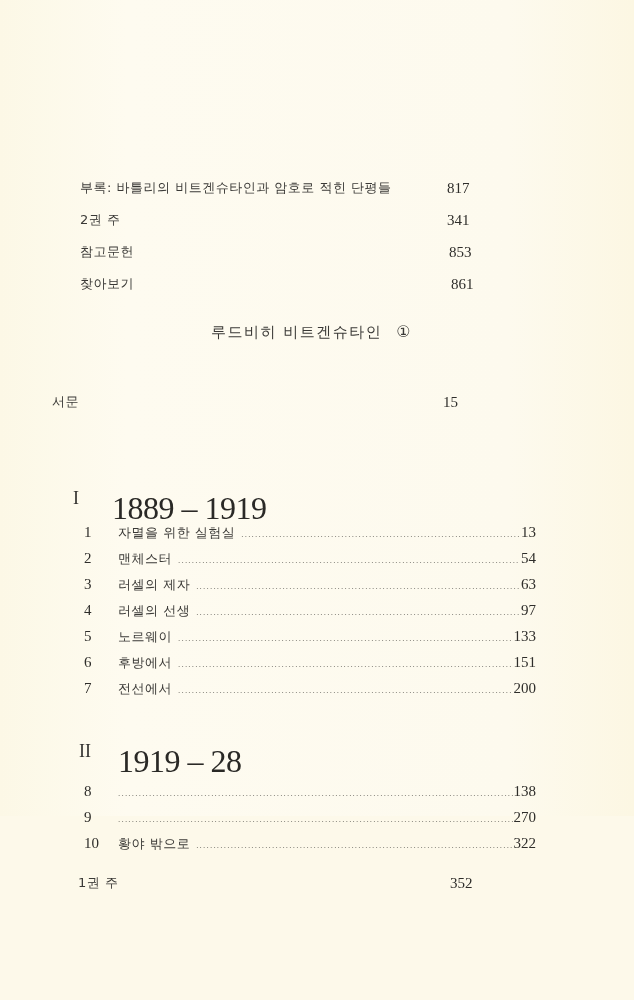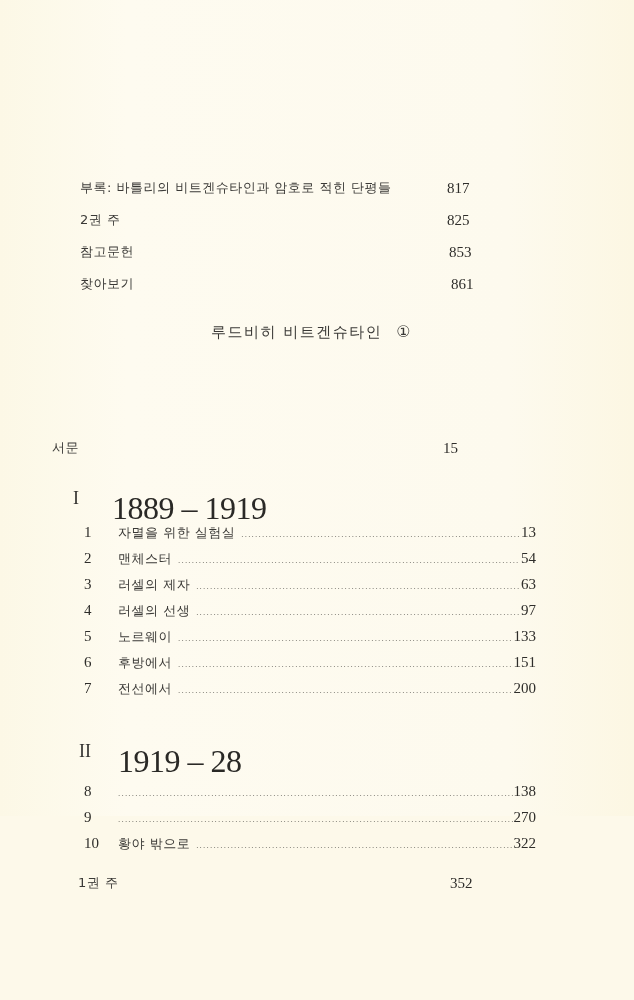--- a/index.html
+++ b/index.html
@@ -130,36 +130,36 @@
 <body>
 
 <div class="page">
 
   <div class="abs-row" style="left:80px; top:178px; width:400px;">
     <span class="label kor">부록: 바틀리의 비트겐슈타인과 암호로 적힌 단평들</span>
     <span class="page-no num" style="left:367px;">817</span>
   </div>
   <div class="abs-row" style="left:80px; top:210px; width:400px;">
     <span class="label kor">2권 주</span>
-    <span class="page-no num" style="left:367px;">825</span>
+    <span class="page-no num" style="left:367px;">341</span>
   </div>
   <div class="abs-row" style="left:80px; top:242px; width:400px;">
     <span class="label kor">참고문헌</span>
     <span class="page-no num" style="left:369px;">853</span>
   </div>
   <div class="abs-row" style="left:80px; top:274px; width:400px;">
     <span class="label kor">찾아보기</span>
     <span class="page-no num" style="left:371px;">861</span>
   </div>
 
   <div class="vol-title">
     <span>루드비히 비트겐슈타인</span><span class="circ">①</span>
   </div>
 
-  <div class="abs-row" style="left:52px; top:392px; width:420px;margin-top:46px;">
+  <div class="abs-row" style="left:52px; top:392px; width:420px;">
     <span class="label kor">서문</span>
     <span class="page-no num" style="left:391px;">15</span>
   </div>
 
   <div class="part-heading" style="left:73px; top:481px;">
     <span class="roman">I</span>
     <span class="years">1889 – 1919</span>
   </div>
 
   <div class="chapter-list" style="top:519px;">

